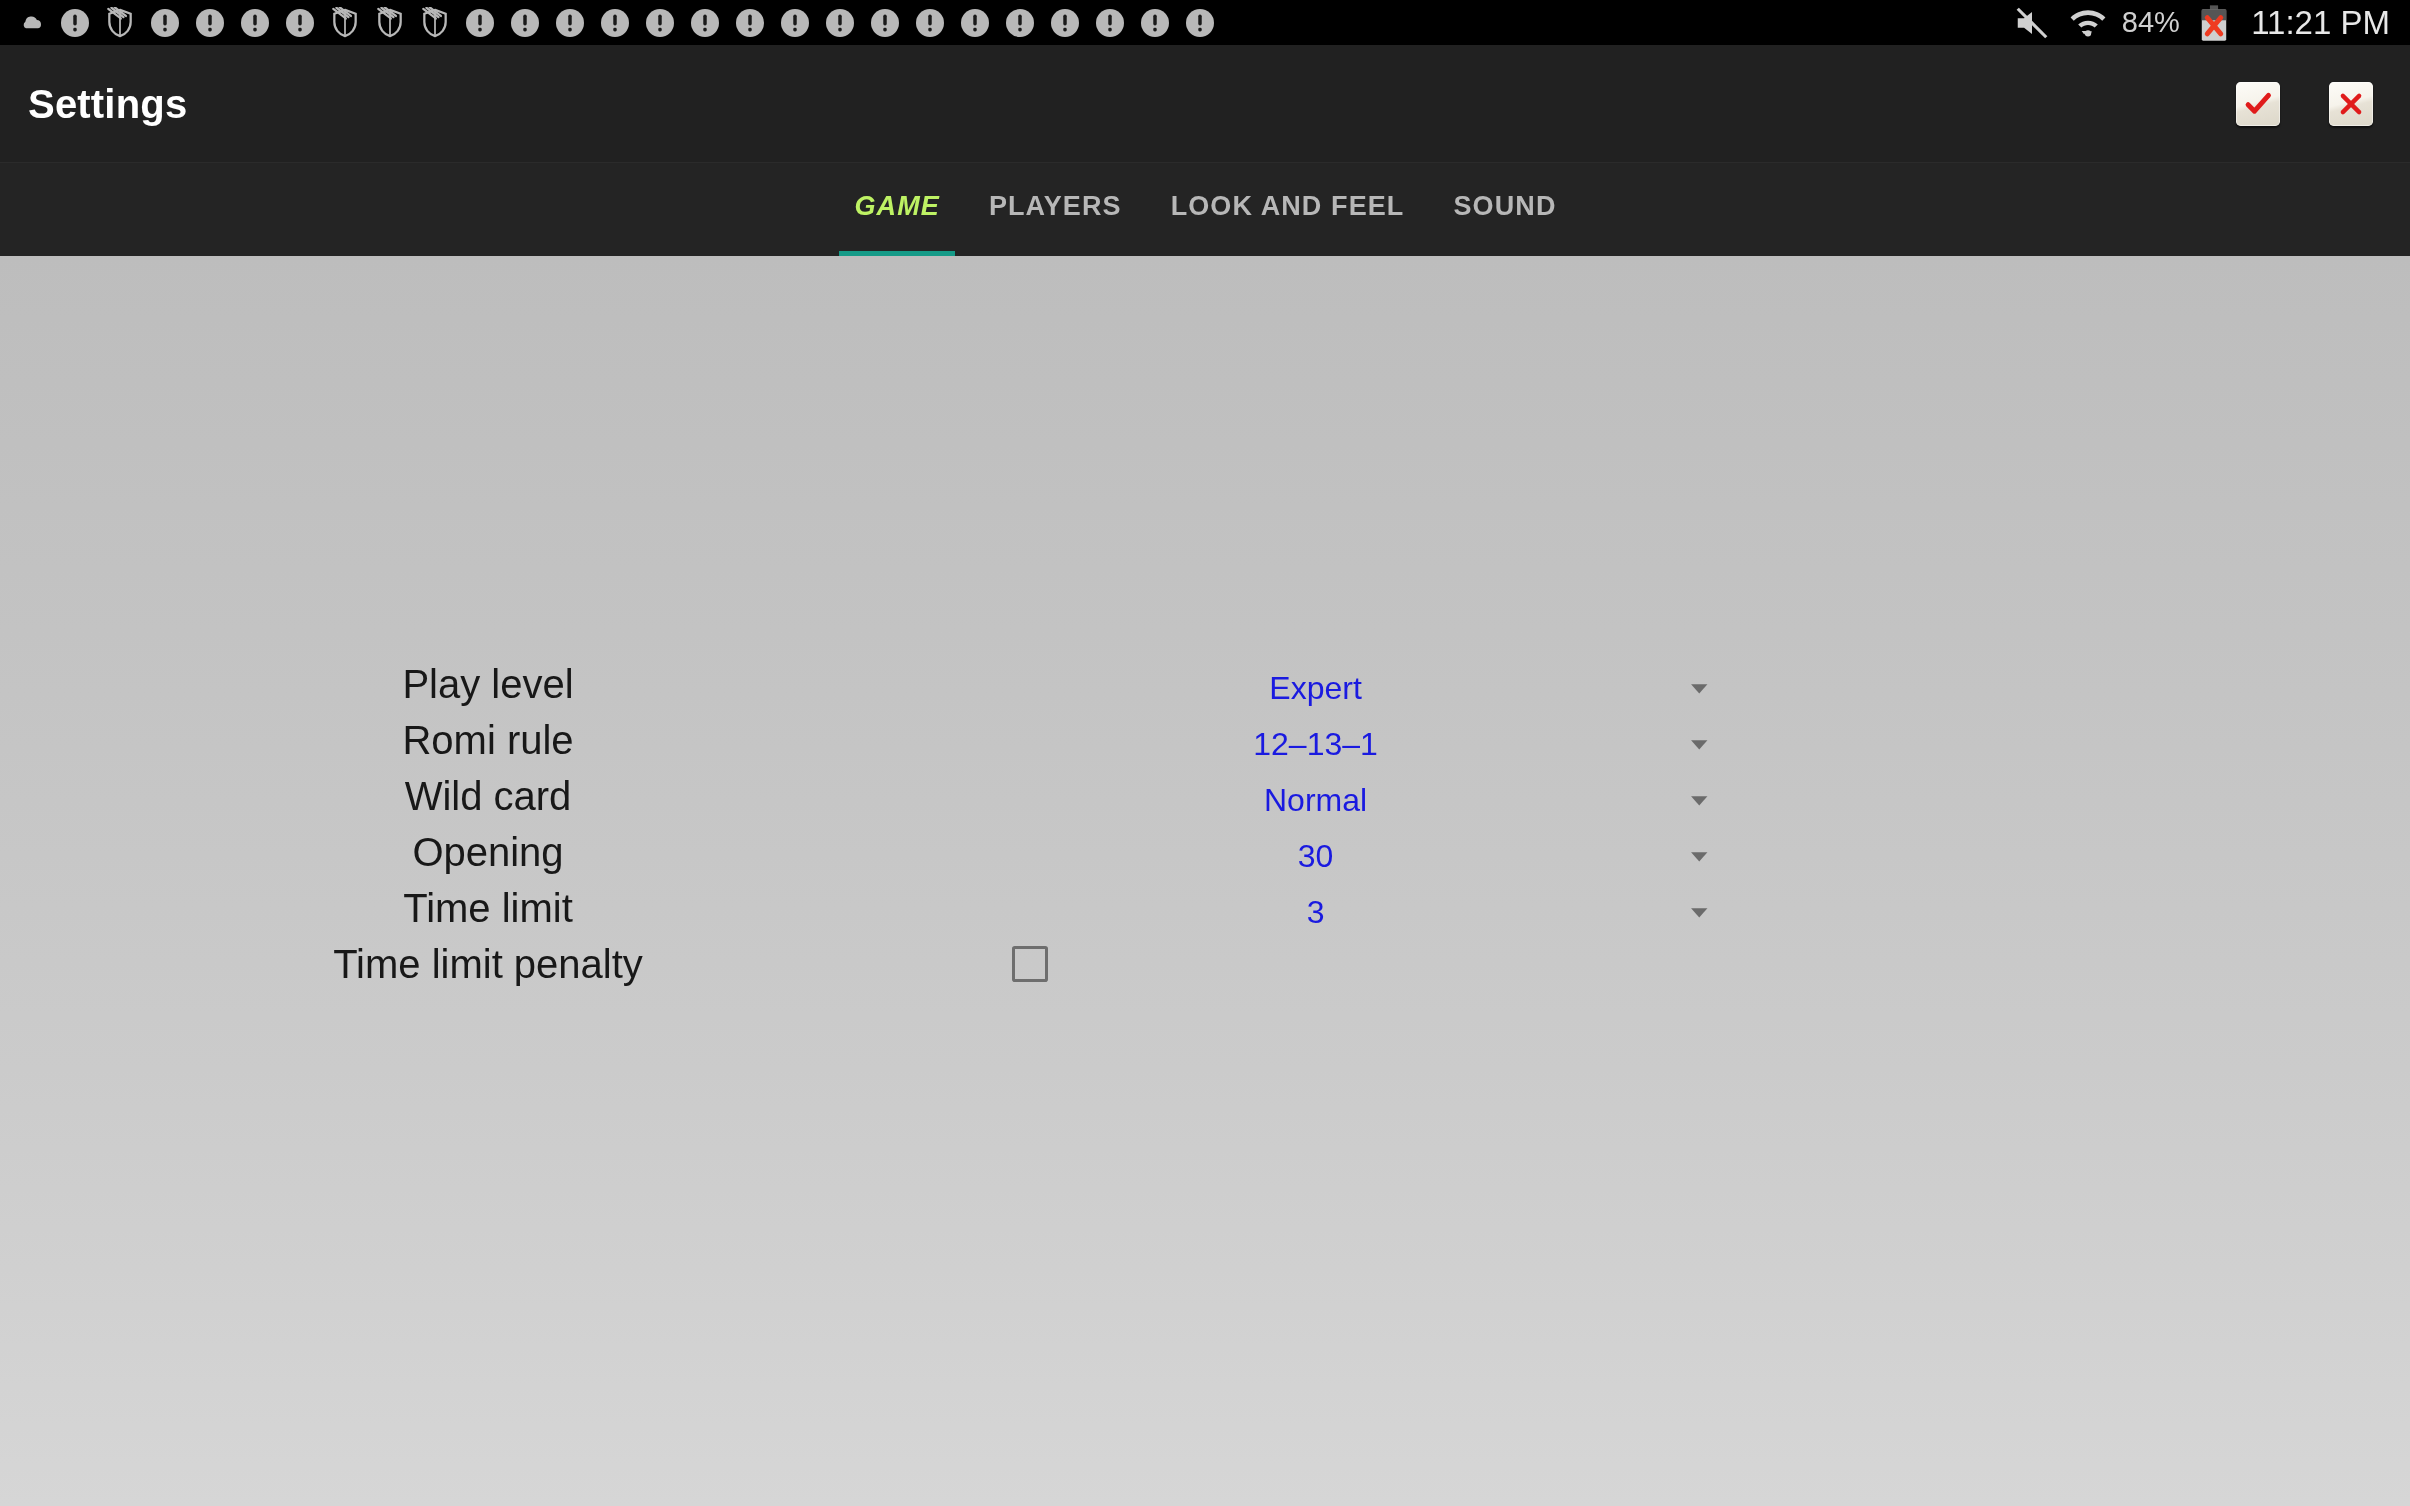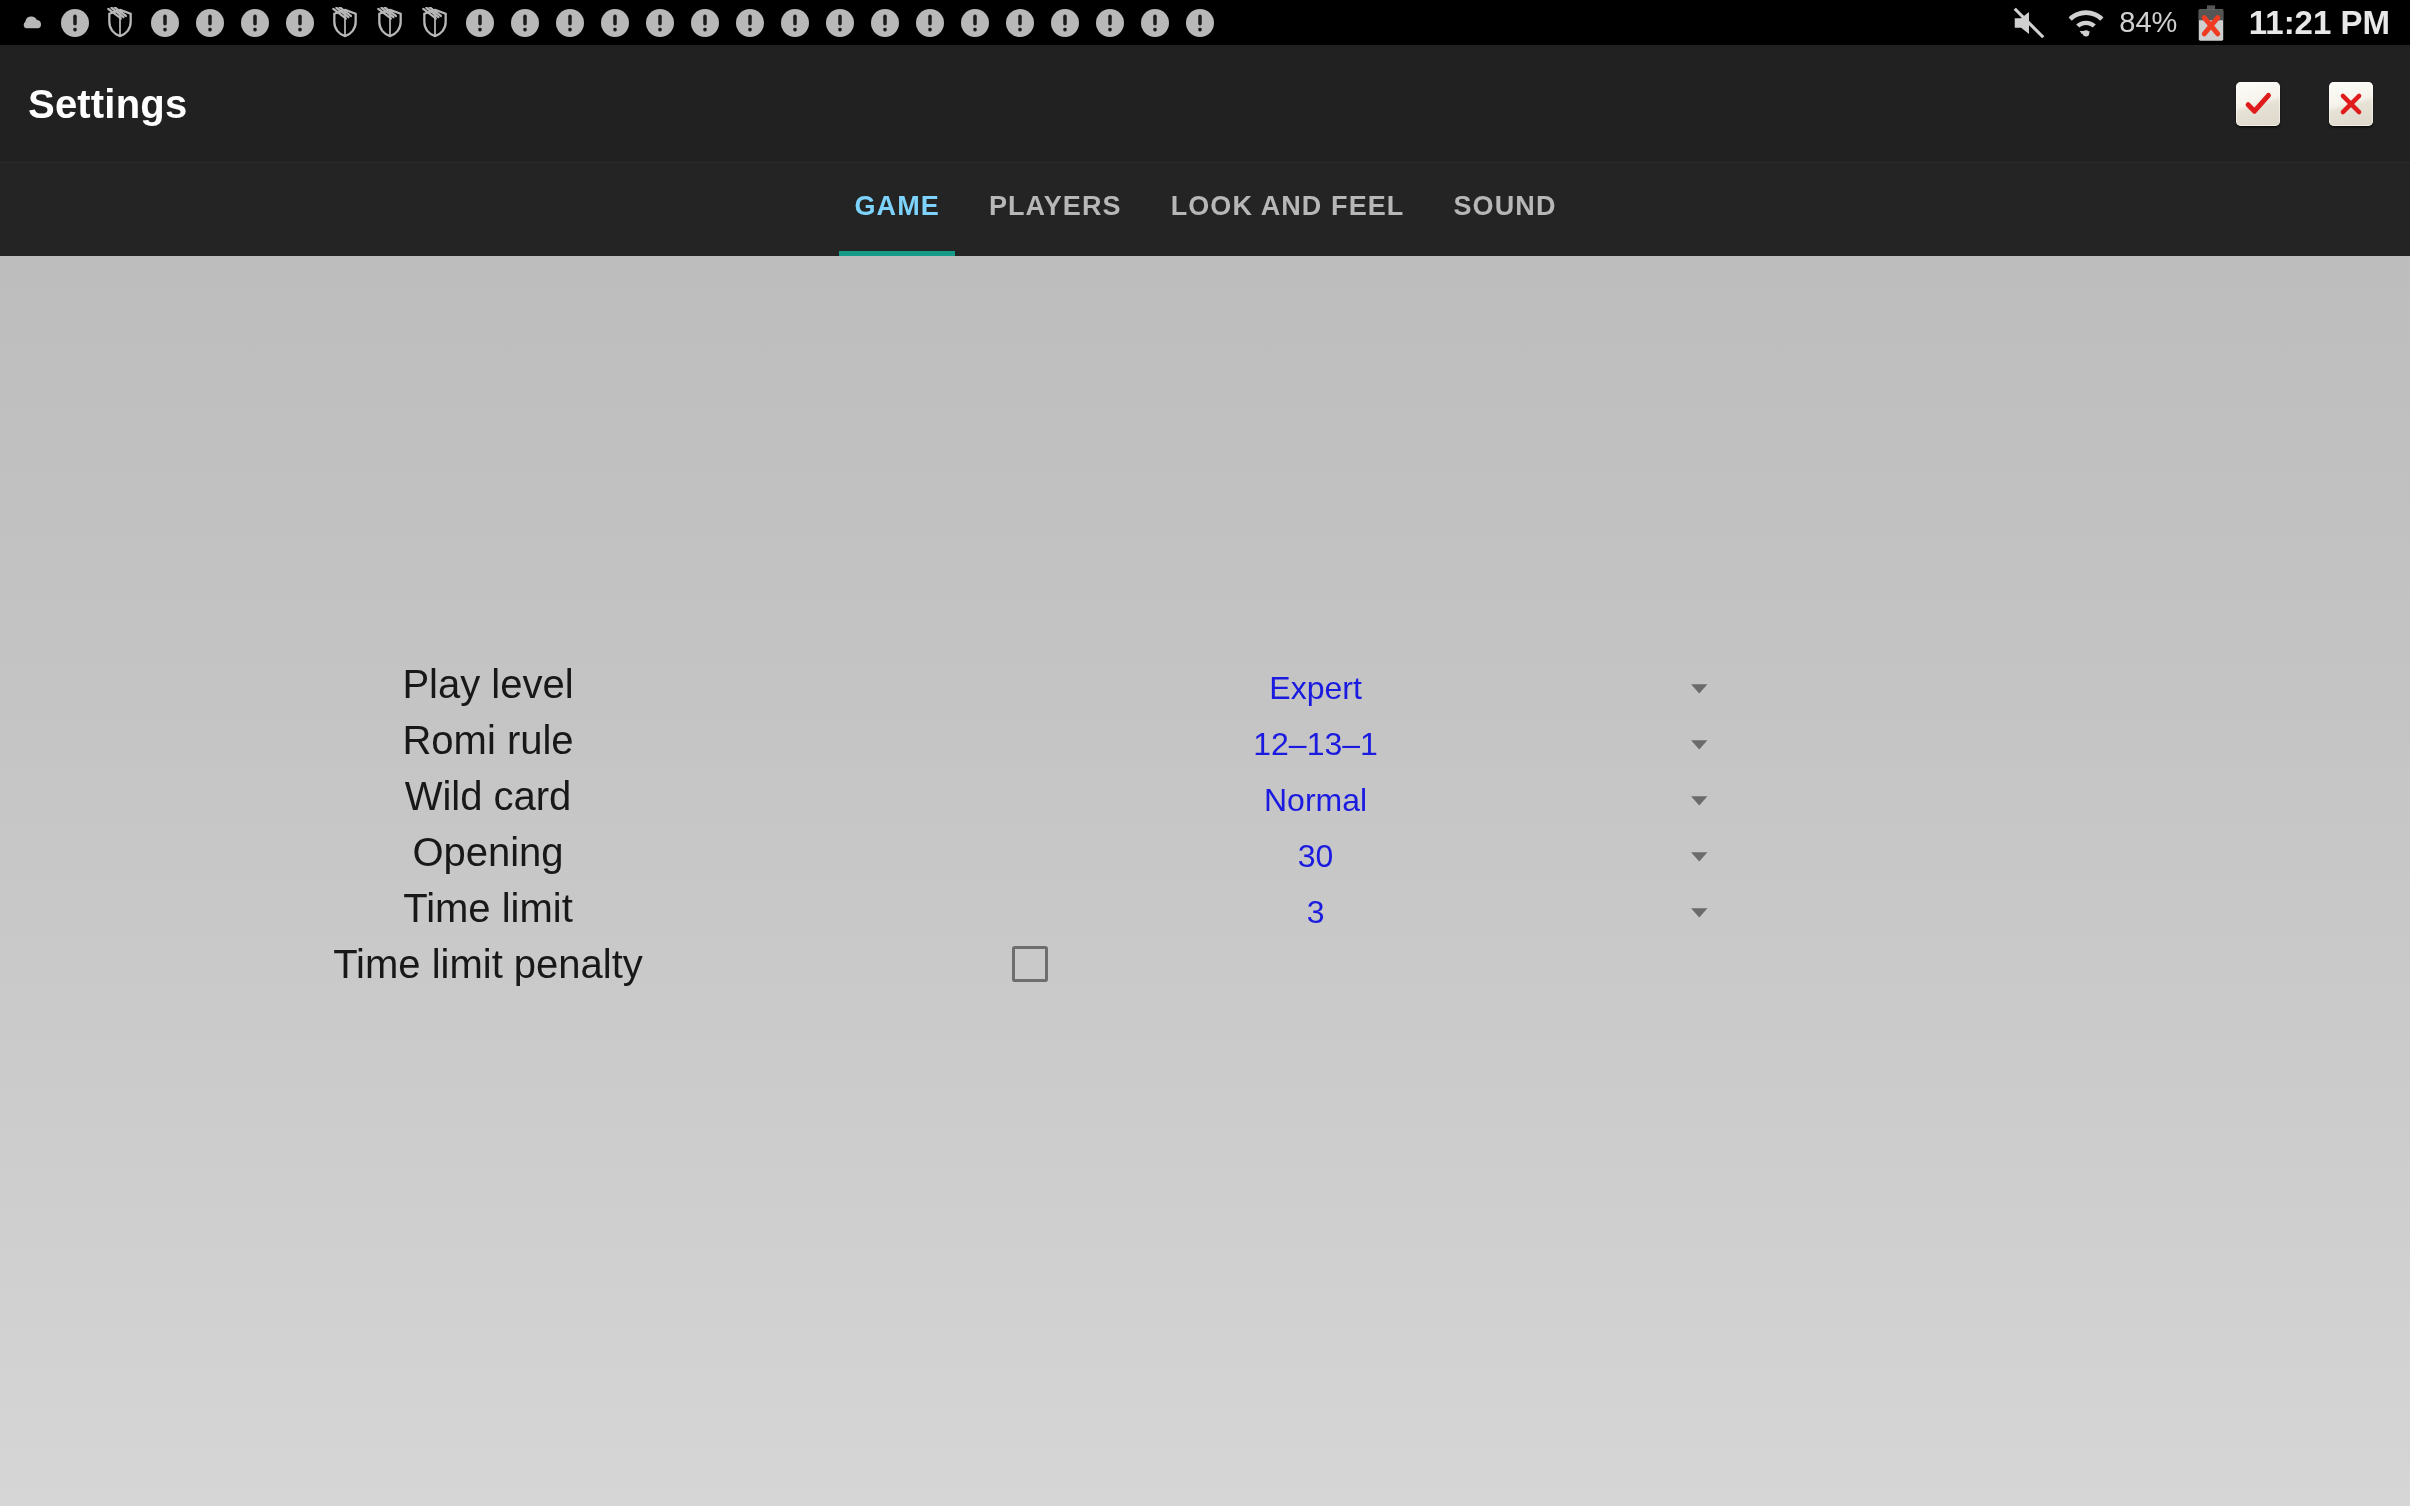--- a/index.html
+++ b/index.html
@@ -24,21 +24,21 @@
   .sb-right {
     margin-left: auto; display: flex; align-items: center;
     padding-right: 21px; gap: 11.3px;
   }
   .sb-pct {
     color: #d0d0d0; font-size: 29px; letter-spacing: 0px;
     font-family: "Liberation Sans", sans-serif; line-height: 1;
   }
   .sb-clock {
     color: #e8e8e8; font-size: 33px; line-height: 1;
-    font-family: "Liberation Sans", sans-serif; margin-left: 3.8px; font-weight: bold;
+    font-family: "Liberation Sans", sans-serif; margin-left: 3.8px;
   }
 
   
   .header {
     position: absolute; left: 0; top: 45px;
     width: 2411px; height: 117px;
     background: #212121;
     padding-left: 40px;
   }
   .header-title {
@@ -68,21 +68,21 @@
     background: #242424;
     border-top: 0.9px solid #2b2b2b;
     display: flex; align-items: flex-start; justify-content: center;
   }
   .tab {
     position: relative; height: 94px;
     padding: 28px 24.5px 0 24.5px;
     color: #b7b7b7; font-size: 27px; font-weight: bold;
     letter-spacing: 1.1px; cursor: pointer; white-space: nowrap;
   }
-  .tab.active { color: #7dd3fc; }
+  .tab.active { color: #bef264; font-style: italic; }
   .tab.active::after {
     content: ""; position: absolute;
     left: 9.4px; right: 9.4px; bottom: 0; height: 5.6px;
     background: #159b88;
   }
 
   
   .content {
     position: absolute; left: 0; top: 256px;
     width: 2411px; height: 1250px;

